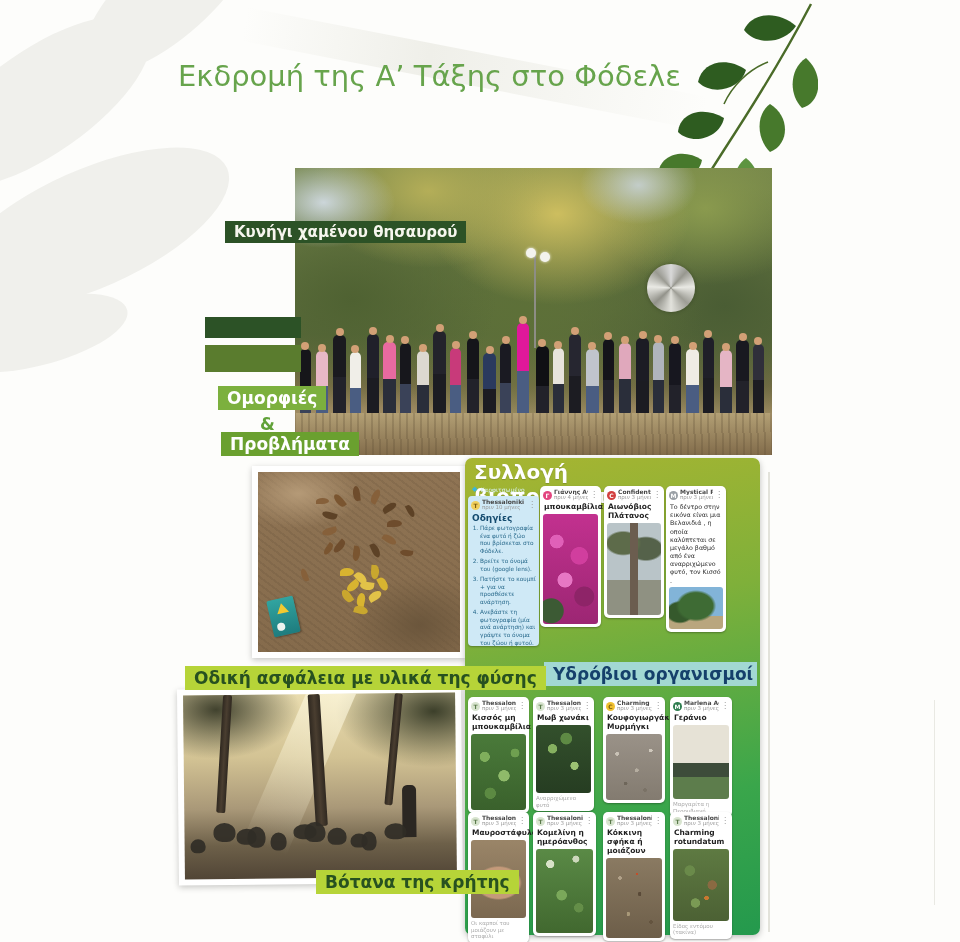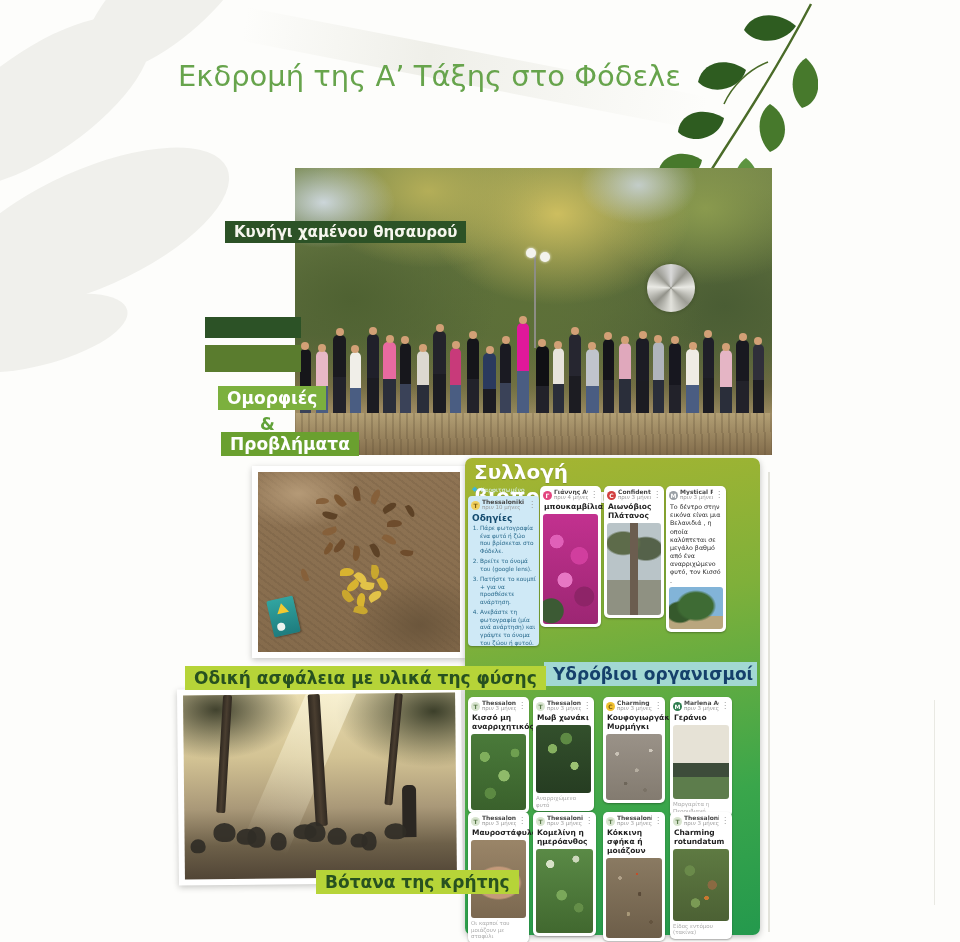--- a/index.html
+++ b/index.html
@@ -379,21 +379,21 @@
 
     <div class="pcard" style="left:3px; top:239px; width:61px;">
       <div class="hdr">
         <span class="av" style="background:#d8e4cf; color:#5a7a4a;">T</span>
         <span class="meta">
           <span class="nm">Thessaloniki Doun</span>
           <span class="tm">πριν 3 μήνες</span>
         </span>
         <span class="dots">⋮</span>
       </div>
-      <div class="ttl">Κισσό μη αναρριχητικός</div>
+      <div class="ttl">Κισσός μη μπουκαμβίλια</div>
       <div class="ph ph-ivy" style="height:76px;"></div>
     </div>
 
     <div class="pcard" style="left:68px; top:239px; width:61px;">
       <div class="hdr">
         <span class="av" style="background:#d8e4cf; color:#5a7a4a;">T</span>
         <span class="meta">
           <span class="nm">Thessaloniki Doun</span>
           <span class="tm">πριν 3 μήνες</span>
         </span>

